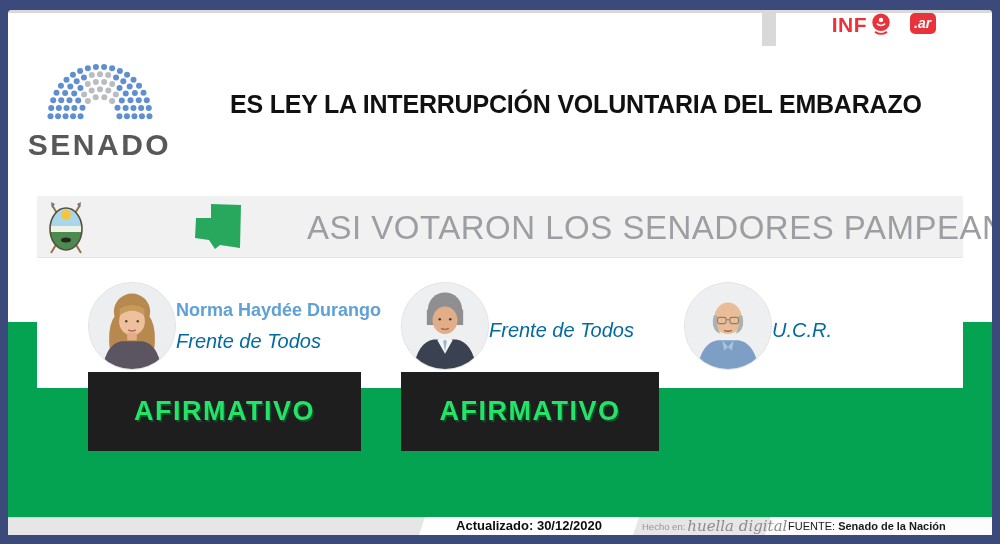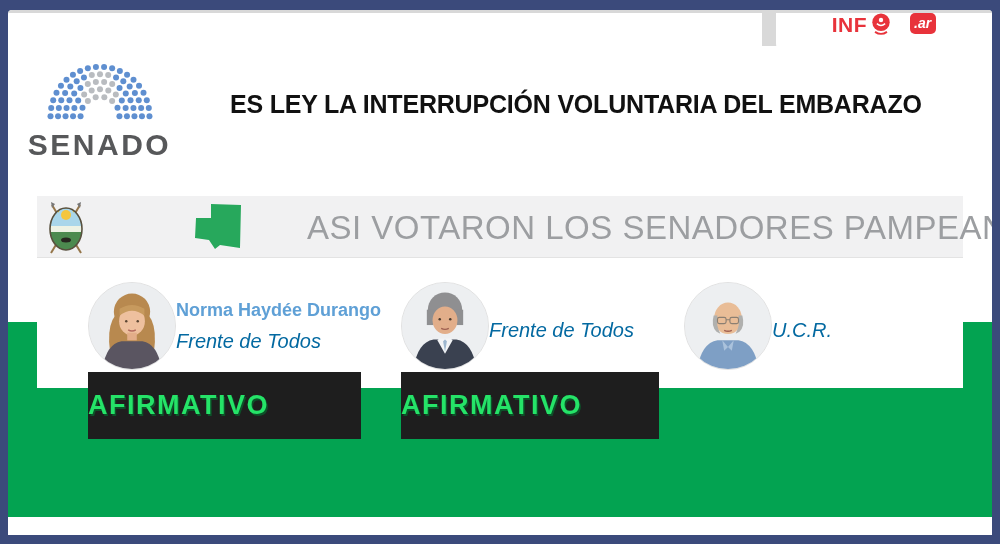--- a/index.html
+++ b/index.html
@@ -39,21 +39,21 @@
   .senator{position:absolute;top:266px;height:100px;display:flex;align-items:center;}
   .s1{left:80px;width:276px;}
   .s2{left:393px;width:262px;}
   .s3{left:676px;width:278px;}
   .photo{width:88px;height:88px;border-radius:50%;overflow:hidden;background:#ebedef;border:1px solid #e2e2e2;flex:0 0 88px;}
   .photo svg{display:block;width:100%;height:100%;}
   .s-name{font-size:18px;font-weight:bold;color:#5fa0d6;white-space:nowrap;}
   .s-party{margin-top:9px;font-size:20px;font-style:italic;color:#0369a1;}
 
   
-  .vote{position:absolute;top:362px;height:67px;background:#1e1e1e;display:flex;align-items:center;justify-content:flex-start;font-size:27px;font-weight:bold;letter-spacing:1.5px;}
+  .vote{position:absolute;top:362px;height:79px;background:#1e1e1e;display:flex;align-items:center;justify-content:center;font-size:27px;font-weight:bold;letter-spacing:1.5px;}
   .v1{left:80px;width:273px;}
   .v2{left:393px;width:258px;}
   .v3{left:676px;width:278px;}
   .vote-affirm{text-shadow:1.5px 2px 0 rgba(9,90,42,.85);}
   .vote-neg{text-shadow:1.5px 2px 0 rgba(95,12,16,.85);}
 
   
   .footer{position:absolute;left:0;top:507px;width:984px;height:18px;background:#e6e6e6;box-shadow:inset 0 1px 0 #cfcfcf;}
   .f-block{position:absolute;top:0;height:18px;transform:skewX(-18deg);}
   .f-updated-bg{left:414px;width:214px;background:#ffffff;}
@@ -263,14 +263,27 @@
       </div>
     </div>
 
     <div class="vote v1 vote-affirm">
       <span style="color: rgb(37, 227, 104);">AFIRMATIVO</span>
     </div>
     <div class="vote v2 vote-affirm">
       <span style="color: rgb(37, 227, 104);">AFIRMATIVO</span>
     </div>
 
+    <div class="footer">
+      <div class="f-block f-updated-bg"></div>
+      <div class="f-block f-source-bg"></div>
+      <div class="f-updated">Actualizado: 30/12/2020</div>
+      <div class="f-made">
+        <span class="f-made-label">Hecho en:</span>
+        <span class="f-made-brand">huella digital</span>
+      </div>
+      <div class="f-source">
+        <span>FUENTE:</span>
+        <b>Senado de la Nación</b>
+      </div>
+    </div>
   </div>
 </div>
 
 </body></html>

